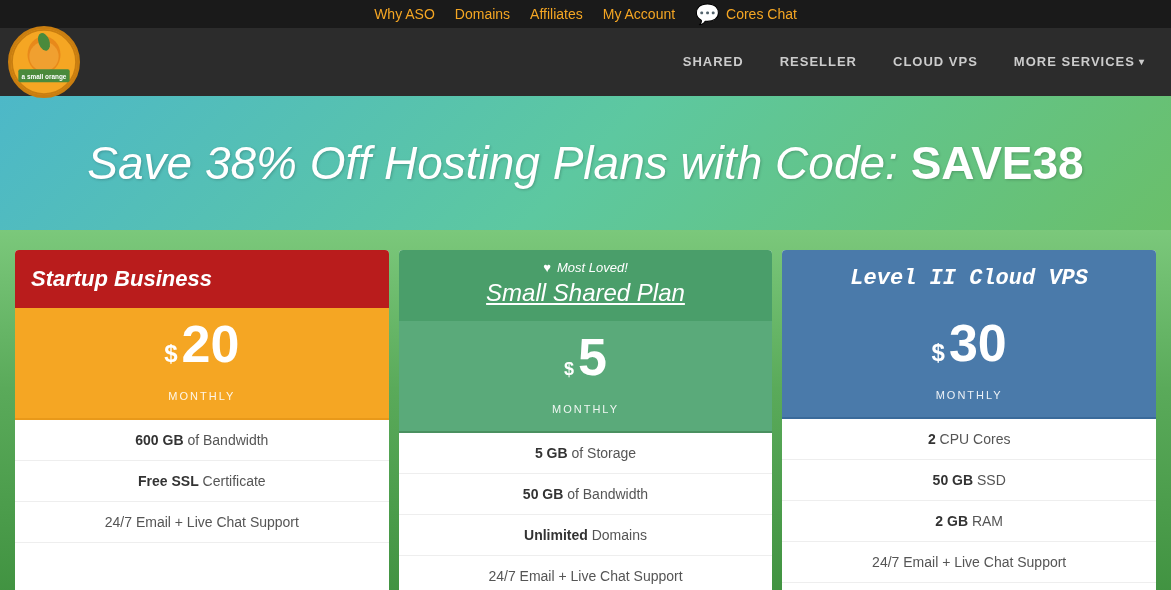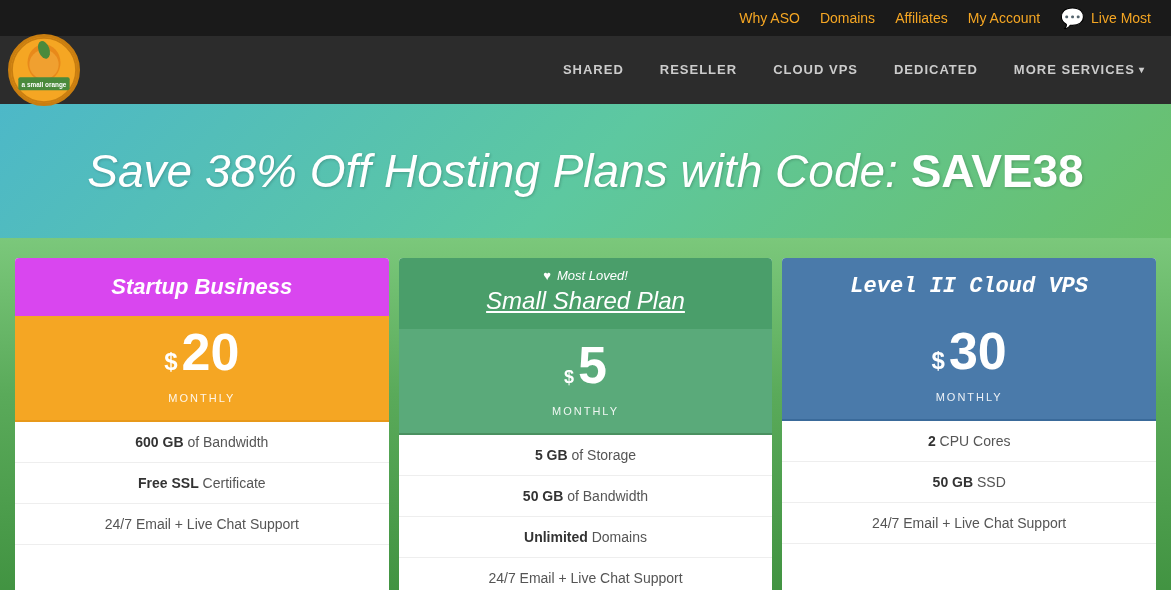--- a/index.html
+++ b/index.html
@@ -2,24 +2,24 @@
 <html><head>
   <meta charset="utf-8">
   <style>
     * { margin: 0; padding: 0; box-sizing: border-box; }
     body { font-family: 'Arial', sans-serif; background: #fff; width: 1171px; overflow-x: hidden; }
 
     
     .top-nav {
       background: #1a1a1a;
       display: flex;
-      justify-content: flex-end;
+      justify-content: center;
       align-items: center;
       padding: 0 20px;
-      height: 36px;
+      height: 28px;
       gap: 20px;
     }
     .top-nav a {
       color: #f5a623;
       text-decoration: none;
       font-size: 14px;
       font-weight: 500;
     }
     .top-nav .live-chat-link {
       display: flex;
@@ -114,23 +114,23 @@
       border-radius: 4px;
       overflow: hidden;
       flex: 1;
       max-width: 380px;
       display: flex;
       flex-direction: column;
     }
 
     
     .card-orange .card-header {
-      background: #d946ef;
+      background: #b91c1c;
       padding: 16px;
-      text-align: center;
+      text-align: left;
     }
     .card-orange .card-header h2 {
       color: #fff;
       font-size: 22px;
       font-weight: 700;
       font-style: italic;
     }
     .card-orange .price-block {
       background: #f5a623;
       padding: 10px 16px 16px;
@@ -209,21 +209,21 @@
       font-weight: 700;
       color: #fff;
       line-height: 1;
     }
     .price-monthly {
       color: rgba(255,255,255,0.9);
       font-size: 11px;
       letter-spacing: 2px;
       text-transform: uppercase;
       text-align: center;
-      margin-top: 14px;
+      margin-top: 20px;
     }
 
     
     .feature-row {
       padding: 12px 16px;
       text-align: center;
       font-size: 14px;
       color: #555;
       border-bottom: 1px solid #eee;
     }
@@ -237,21 +237,21 @@
 </head>
 <body>
 
 <nav class="top-nav">
   <a href="#">Why ASO</a>
   <a href="#">Domains</a>
   <a href="#">Affiliates</a>
   <a href="#">My Account</a>
   <a href="#" class="live-chat-link">
     <span style="font-size:20px; color:#f5a623;">💬</span>
-    <span>Live Most</span>
+    <span>Cores Chat</span>
   </a>
 </nav>
 
 <nav class="main-nav">
   <div class="logo-area">
     <div class="logo-circle">
       <svg width="72" height="72" viewBox="0 0 72 72">
         <circle cx="36" cy="36" r="35" fill="#f5a623" stroke="#c97e10" stroke-width="2"></circle>
         <ellipse cx="36" cy="28" rx="18" ry="20" fill="#e8891a"></ellipse>
 
@@ -261,21 +261,20 @@
 
         <rect x="8" y="44" width="56" height="14" rx="2" fill="#4a8a3c"></rect>
         <text x="36" y="54" text-anchor="middle" fill="#fff" font-size="7" font-weight="bold" font-family="Arial">a small orange</text>
       </svg>
     </div>
   </div>
   <div class="nav-links">
     <a href="#">SHARED</a>
     <a href="#">RESELLER</a>
     <a href="#">CLOUD VPS</a>
-    <a href="#">DEDICATED</a>
     <a href="#" class="more-services">
       <span>MORE SERVICES</span>
       <span class="dropdown-arrow">▾</span>
     </a>
   </div>
 </nav>
 
 <div class="hero-banner">
   <h1 class="hero-title">
     <span>Save 38% Off Hosting Plans with Code: </span><strong>SAVE38</strong>
@@ -349,19 +348,22 @@
       </div>
       <div class="price-monthly">MONTHLY</div>
     </div>
     <div class="feature-row">
       <strong>2</strong> CPU Cores
     </div>
     <div class="feature-row">
       <strong>50 GB</strong> SSD
     </div>
     <div class="feature-row">
+      <strong>2 GB</strong> RAM
+    </div>
+    <div class="feature-row">
       24/7 Email + Live Chat Support
     </div>
     <div class="spacer"></div>
 
   </div>
 
 </div>
 
 </body></html>

